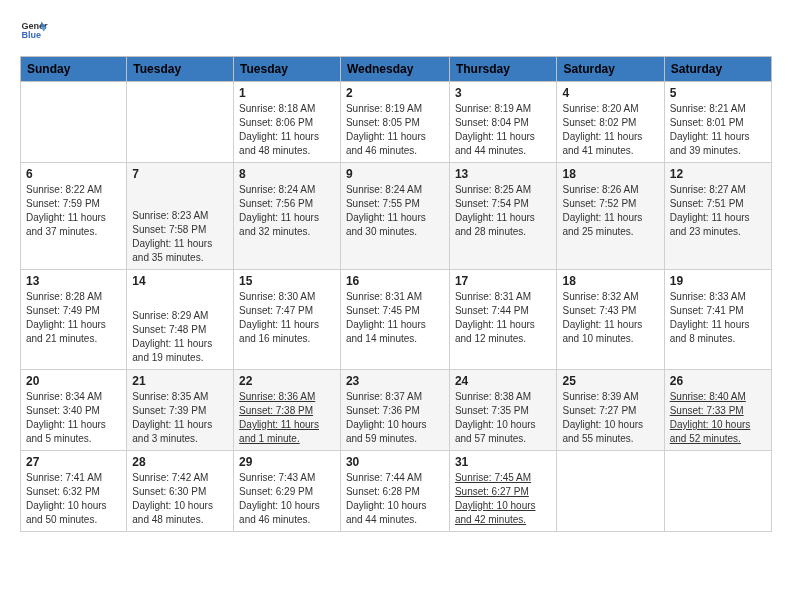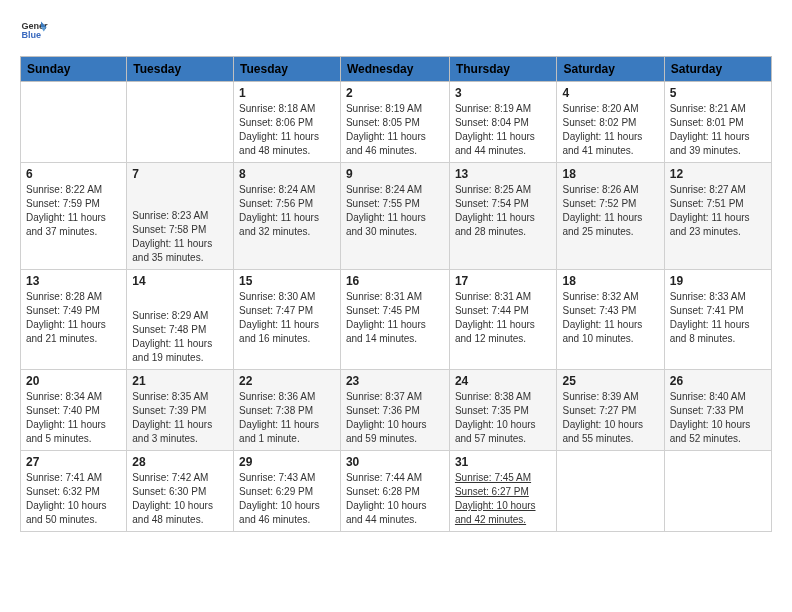--- a/index.html
+++ b/index.html
@@ -244,32 +244,32 @@
             <div class="day-num">19</div>
             <div class="day-info" style="white-space: pre-line;">Sunrise: 8:33 AM
 Sunset: 7:41 PM
 Daylight: 11 hours and 8 minutes.</div>
           </td>
         </tr>
         <tr class="row-even">
           <td>
             <div class="day-num">20</div>
             <div class="day-info" style="white-space: pre-line;">Sunrise: 8:34 AM
-Sunset: 7:40 PM
+Sunset: 3:40 PM
 Daylight: 11 hours and 5 minutes.</div>
           </td>
           <td>
             <div class="day-num">21</div>
             <div class="day-info" style="white-space: pre-line;">Sunrise: 8:35 AM
 Sunset: 7:39 PM
 Daylight: 11 hours and 3 minutes.</div>
           </td>
           <td>
             <div class="day-num">22</div>
-            <div class="day-info" style="white-space: pre-line;">Sunrise: 8:36 AM
+            <div class="day-info" style="white-space: pre-line; text-decoration: underline;">Sunrise: 8:36 AM
 Sunset: 7:38 PM
 Daylight: 11 hours and 1 minute.</div>
           </td>
           <td>
             <div class="day-num">23</div>
             <div class="day-info" style="white-space: pre-line;">Sunrise: 8:37 AM
 Sunset: 7:36 PM
 Daylight: 10 hours and 59 minutes.</div>
           </td>
           <td>
@@ -279,21 +279,21 @@
 Daylight: 10 hours and 57 minutes.</div>
           </td>
           <td>
             <div class="day-num">25</div>
             <div class="day-info" style="white-space: pre-line;">Sunrise: 8:39 AM
 Sunset: 7:27 PM
 Daylight: 10 hours and 55 minutes.</div>
           </td>
           <td>
             <div class="day-num">26</div>
-            <div class="day-info" style="white-space: pre-line;">Sunrise: 8:40 AM
+            <div class="day-info" style="white-space: pre-line; text-decoration: underline;">Sunrise: 8:40 AM
 Sunset: 7:33 PM
 Daylight: 10 hours and 52 minutes.</div>
           </td>
         </tr>
         <tr class="row-odd">
           <td>
             <div class="day-num">27</div>
             <div class="day-info" style="white-space: pre-line;">Sunrise: 7:41 AM
 Sunset: 6:32 PM
 Daylight: 10 hours and 50 minutes.</div>

